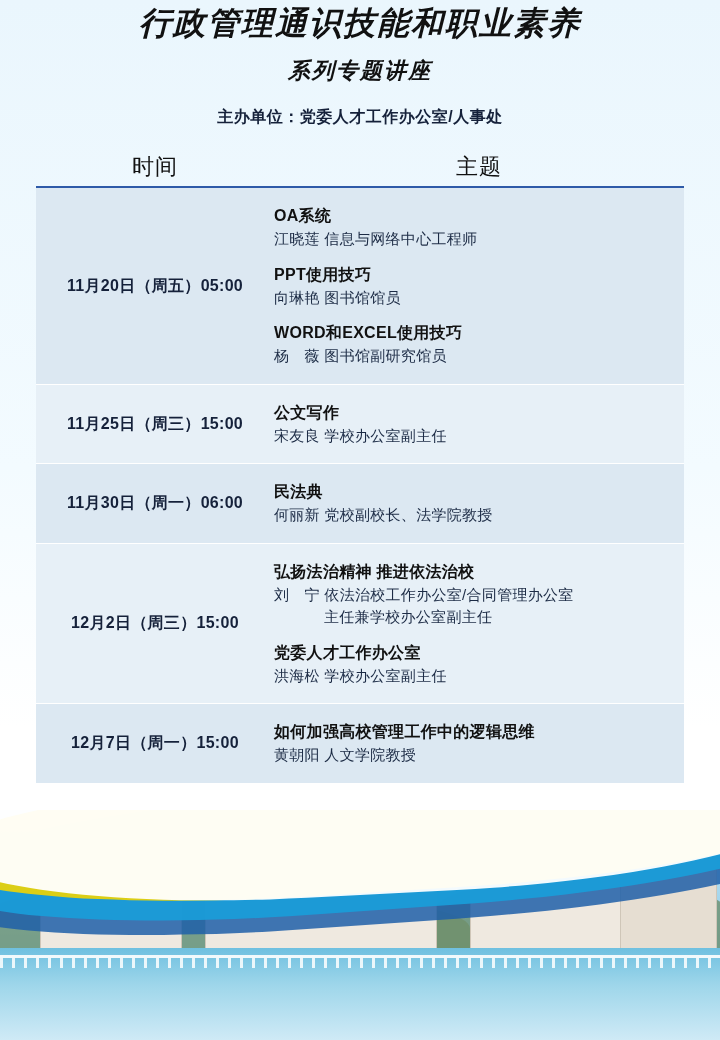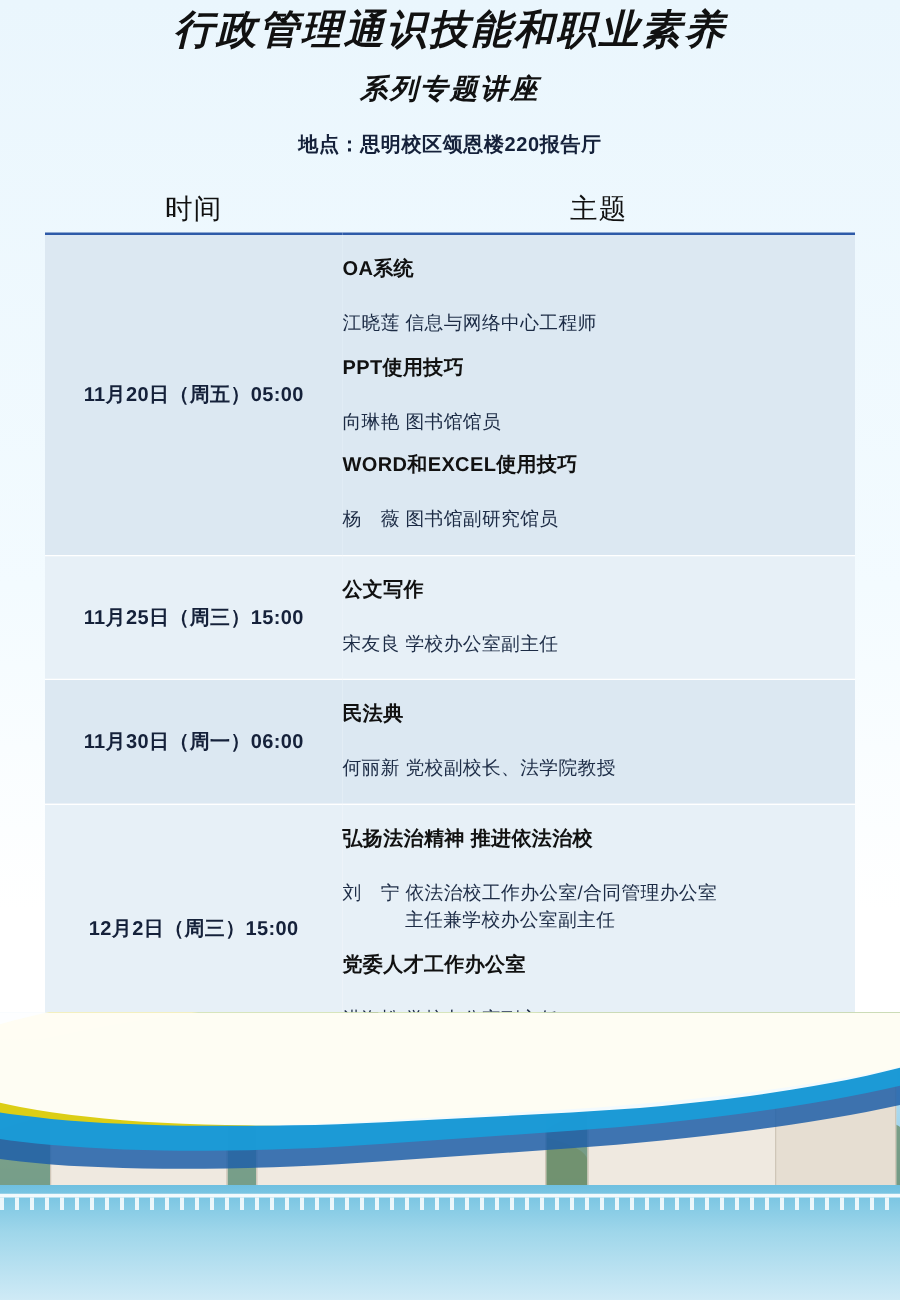--- a/index.html
+++ b/index.html
@@ -164,21 +164,20 @@
     font-weight: bold;
     color: #111111;
     line-height: 1.5;
     letter-spacing: .3px;
   }
   .topic-speaker {
     font-size: 15px;
     color: #1c2b45;
     line-height: 1.5;
     letter-spacing: .3px;
-    margin-top: 20px;
   }
   .topic-speaker2 {
     font-size: 15px;
     color: #1c2b45;
     line-height: 1.5;
     letter-spacing: .3px;
     padding-left: 50px;
   }
   
   .footer-art {
@@ -262,21 +261,21 @@
 
 <div class="poster">
 
 
   <div class="title-area">
     <div class="main-title">行政管理通识技能和职业素养</div>
     <div class="sub-title">系列专题讲座</div>
   </div>
 
   <div class="info-lines">
-    <div>地点：思明校区颂恩楼220报告厅</div>
+    <div>主办单位：党委人才工作办公室/人事处</div>
   </div>
 
   <div class="table-wrap">
     <table class="schedule">
       <thead>
         <tr>
           <th class="col-time">时间</th>
           <th>主题</th>
         </tr>
       </thead>

